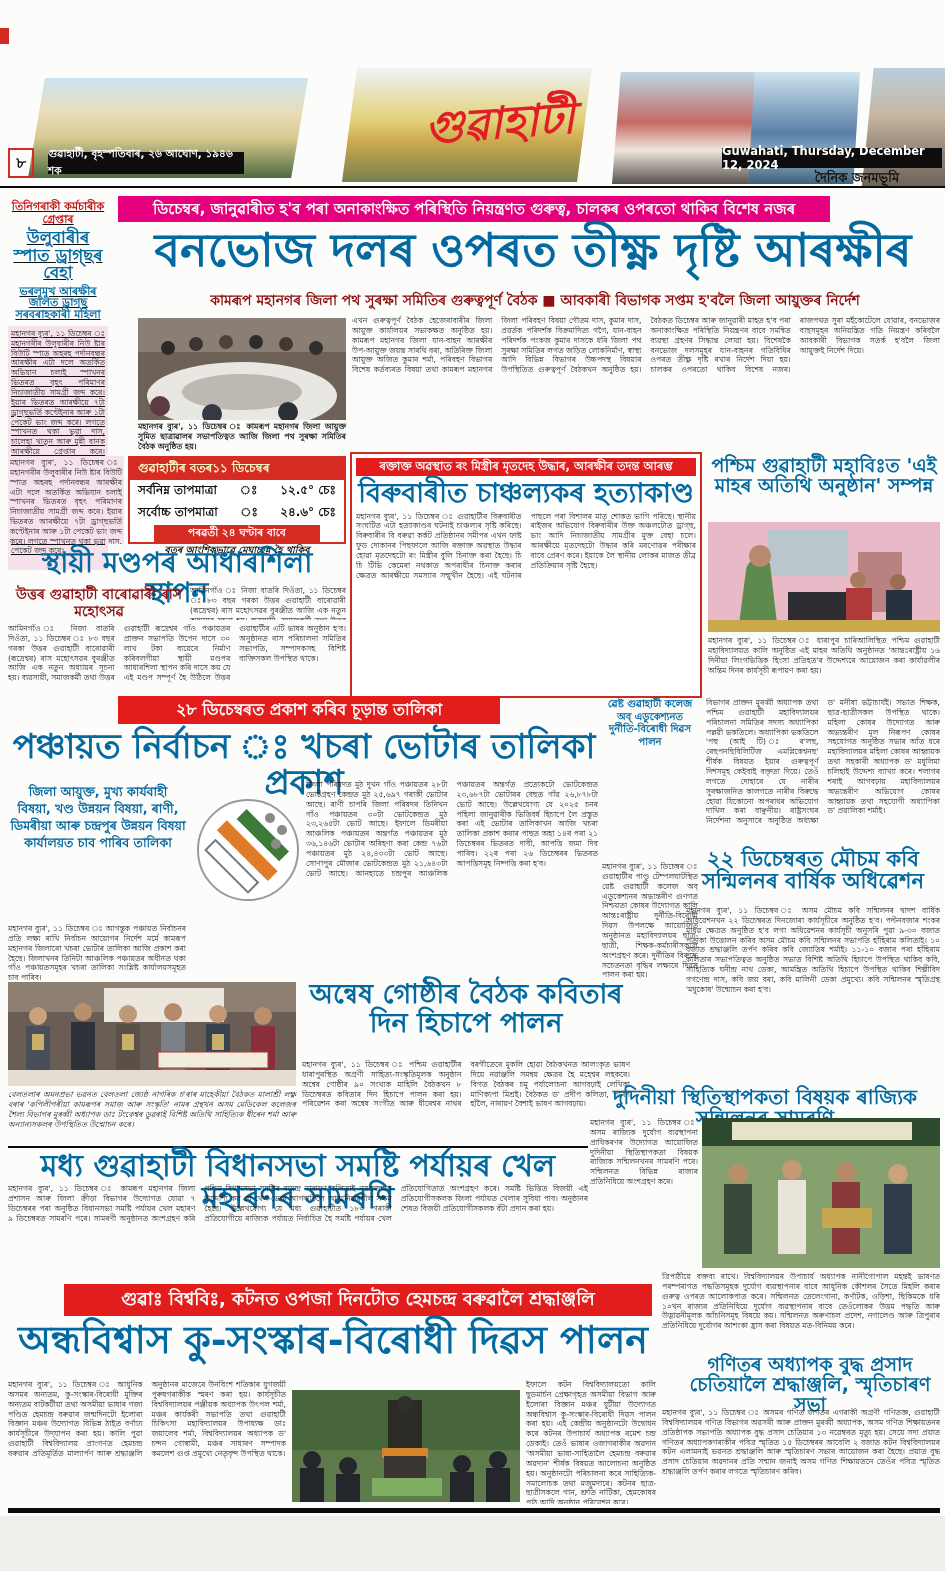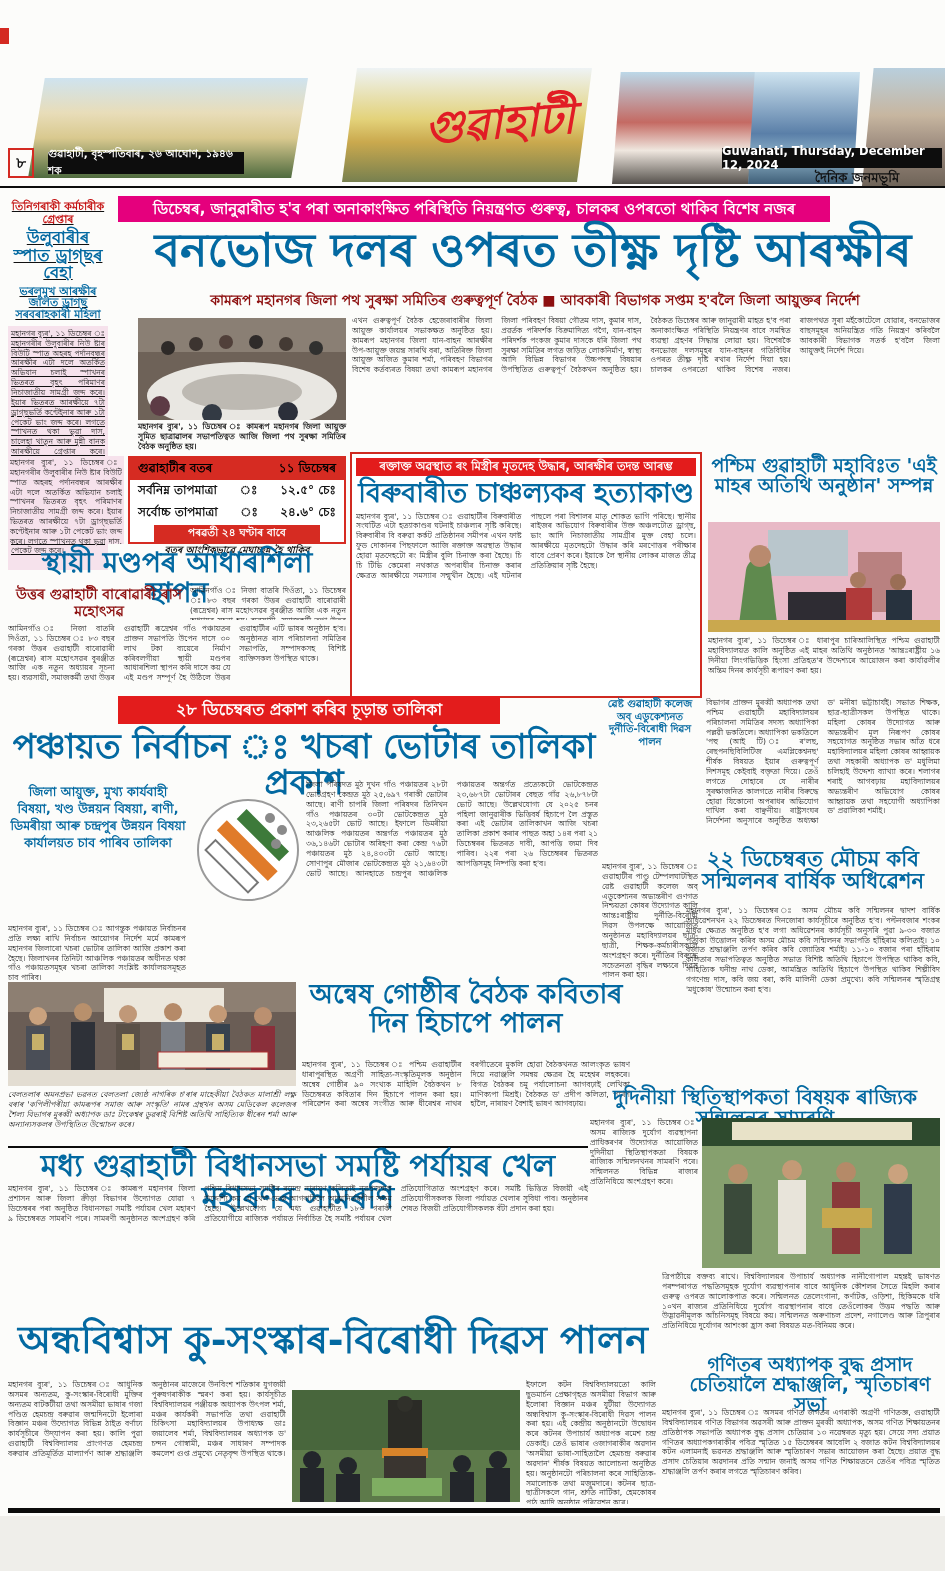--- a/index.html
+++ b/index.html
@@ -14,21 +14,21 @@
   .kicker-pink{background:#e5007d;color:#fff;font-weight:bold;display:flex;align-items:center;justify-content:center;}
   .banner-red{background:#e31c1c;color:#fff;font-weight:bold;display:flex;align-items:center;justify-content:center;}
   .kicker-red-text{color:#c41111;font-weight:bold;text-align:center;}
   .subhead-maroon{color:#8d0f0f;font-weight:bold;text-align:center;line-height:1.2;}
   .box-red{border:2px solid #cf2a21;background:#fff;}
   .rule{background:#0c0c0c;}
   .caption{font-size:7.8px;font-weight:bold;line-height:1.3;text-align:justify;color:#141414;}
   .photo{background:#9a8f82;overflow:hidden;}
   .strip-black{background:#0d0d0d;color:#fff;font-weight:bold;display:flex;align-items:center;justify-content:center;}
   .weather{border:2.5px solid #d62b22;background:#fff;}
-  .weather-head{display:flex;justify-content:space-between;background:#d62b22;color:#000000;font-weight:bold;}
+  .weather-head{display:flex;background:#d62b22;color:#fef9c3;font-weight:bold;}
   .weather-row{display:flex;justify-content:space-between;font-weight:bold;font-size:12px;padding:1px 8px;}
   .w-red-strip{background:#d62b22;color:#fff;font-weight:bold;text-align:center;font-size:10.5px;margin:1px 24px;}
   .w-forecast{font-style:italic;font-size:9.5px;text-align:center;font-weight:bold;}
   .pinkbg{background:#f6e2ec;}
   .mast-photo{clip-path:polygon(6% 0,100% 0,94% 100%,0 100%);}
   .logo-script{color:#e11d25;font-weight:bold;font-style:italic;
     font-family:"DejaVu Serif",serif;transform:rotate(-4deg);}
 </style>
 </head>
 <body>
@@ -224,20 +224,23 @@
           <rect x="182" y="66" width="28" height="70" fill="#2f3a4a"></rect>
         <rect x="120" y="90" width="50" height="20" fill="#c7a84e"></rect>
       </g>
     </svg>
   </div>
 
   <div class="abs rule" style="left:8px;top:1146px;width:580px;height:1.5px;"></div>
   <div class="abs hl" style="left:8px;top:1150px;width:580px;font-size:30px;">মধ্য গুৱাহাটী বিধানসভা সমষ্টি পৰ্যায়ৰ খেল মহাৰণৰ সামৰণি</div>
   <div class="abs body-text cols3" style="left:8px;top:1184px;width:580px;height:88px;overflow:hidden;">মহানগৰ ব্যুৰ', ১১ ডিচেম্বৰ ঃ কামৰূপ মহানগৰ জিলা প্ৰশাসন আৰু জিলা ক্ৰীড়া বিভাগৰ উদ্যোগত যোৱা ৭ ডিচেম্বৰৰ পৰা অনুষ্ঠিত বিধানসভা সমষ্টি পৰ্যায়ৰ খেল মহাৰণ ৯ ডিচেম্বৰত সামৰণি পৰে। সামৰণী অনুষ্ঠানত অংশগ্ৰহণ কৰি পশ্চিম বিধানসভা সমষ্টিৰ ৰমেন্দ্ৰ নাৰায়ণ কলিতাই নৱপ্ৰজন্মক উদ্দেশ্যি কয় যে খেল-ভেঞ্চ আগবাঢ়িলে আত্মনিৰ্ভৰশীল সক্ষম হৈছে। উল্লেখযোগ্য যে মধ্য গুৱাহাটীত ১৮০ গৰাকী প্ৰতিযোগীয়ে ৰাজ্যিক পৰ্যায়ত নিৰ্বাচিত হৈ সমষ্টি পৰ্যায়ৰ খেল প্ৰতিযোগিতাত অংশগ্ৰহণ কৰে। সমষ্টি ভিত্তিত বিজয়ী এই প্ৰতিযোগীসকলক জিলা পৰ্যায়ত খেলাৰ সুবিধা পাব। অনুষ্ঠানৰ শেষত বিজয়ী প্ৰতিযোগীসকলক বঁটা প্ৰদান কৰা হয়।</div>
 
+  <div class="abs banner-red" style="left:64px;top:1284px;width:588px;height:32px;font-size:18px;">
+    <span>গুৱাঃ বিশ্ববিঃ, কটনত ওপজা দিনটোত হেমচন্দ্ৰ বৰুৱালৈ শ্ৰদ্ধাঞ্জলি</span>
+  </div>
   <div class="abs hl" style="left:8px;top:1320px;width:650px;font-size:38px;">অন্ধবিশ্বাস কু-সংস্কাৰ-বিৰোধী দিৱস পালন</div>
   <div class="abs body-text cols2" style="left:8px;top:1380px;width:278px;height:124px;overflow:hidden;">মহানগৰ ব্যুৰ', ১১ ডিচেম্বৰ ঃ আধুনিক অসমৰ অন্যতম, কু-সংস্কাৰ-বিৰোধী মুক্তিৰ অন্যতম বাটকটীয়া তথা অসমীয়া ভাষাৰ গজা পণ্ডিত হেমচন্দ্ৰ বৰুৱাৰ জন্মদিনটো ইলোৰা বিজ্ঞান মঞ্চৰ উদ্যোগত বিভিন্ন ঠাইত বৰ্ণাঢ্য কাৰ্যসূচীৰে উদ্‌যাপন কৰা হয়। কালি পুৱা গুৱাহাটী বিশ্ববিদ্যালয় প্ৰাংগণত হেমচন্দ্ৰ বৰুৱাৰ প্ৰতিমূৰ্তিত মাল্যাৰ্পণ আৰু শ্ৰদ্ধাঞ্জলি অনুষ্ঠানৰ মাজেৰে উনবিংশ শতিকাৰ যুগজয়ী পুৰুষগৰাকীক স্মৰণ কৰা হয়। কাৰ্যসূচীত বিশ্ববিদ্যালয়ৰ পঞ্জীয়ক অধ্যাপক উৎপল শৰ্মা, মঞ্চৰ কাৰ্যকৰী সভাপতি তথা গুৱাহাটী চিকিৎসা মহাবিদ্যালয়ৰ উপাধ্যক্ষ ডাঃ জয়ালেব শৰ্মা, বিশ্ববিদ্যালয়ৰ অধ্যাপক ড' চন্দন গোস্বামী, মঞ্চৰ সাধাৰণ সম্পাদক কমলেশ গুপ্ত প্ৰমুখ্যে নেতৃবৃন্দ উপস্থিত থাকে।</div>
   <div class="abs photo" style="left:292px;top:1390px;width:228px;height:112px;">
     <svg width="228" height="112" xmlns="http://www.w3.org/2000/svg">
       <rect width="228" height="112" fill="#5d7a4a"></rect>
       <rect width="228" height="60" fill="#48663c"></rect>
       <rect x="96" y="10" width="34" height="54" fill="#2b2b26"></rect>
       <circle cx="113" cy="14" r="8" fill="#30302a"></circle>
       <rect x="90" y="58" width="46" height="10" fill="#d8842a"></rect>
       <rect x="92" y="66" width="42" height="22" fill="#3a3530"></rect>

